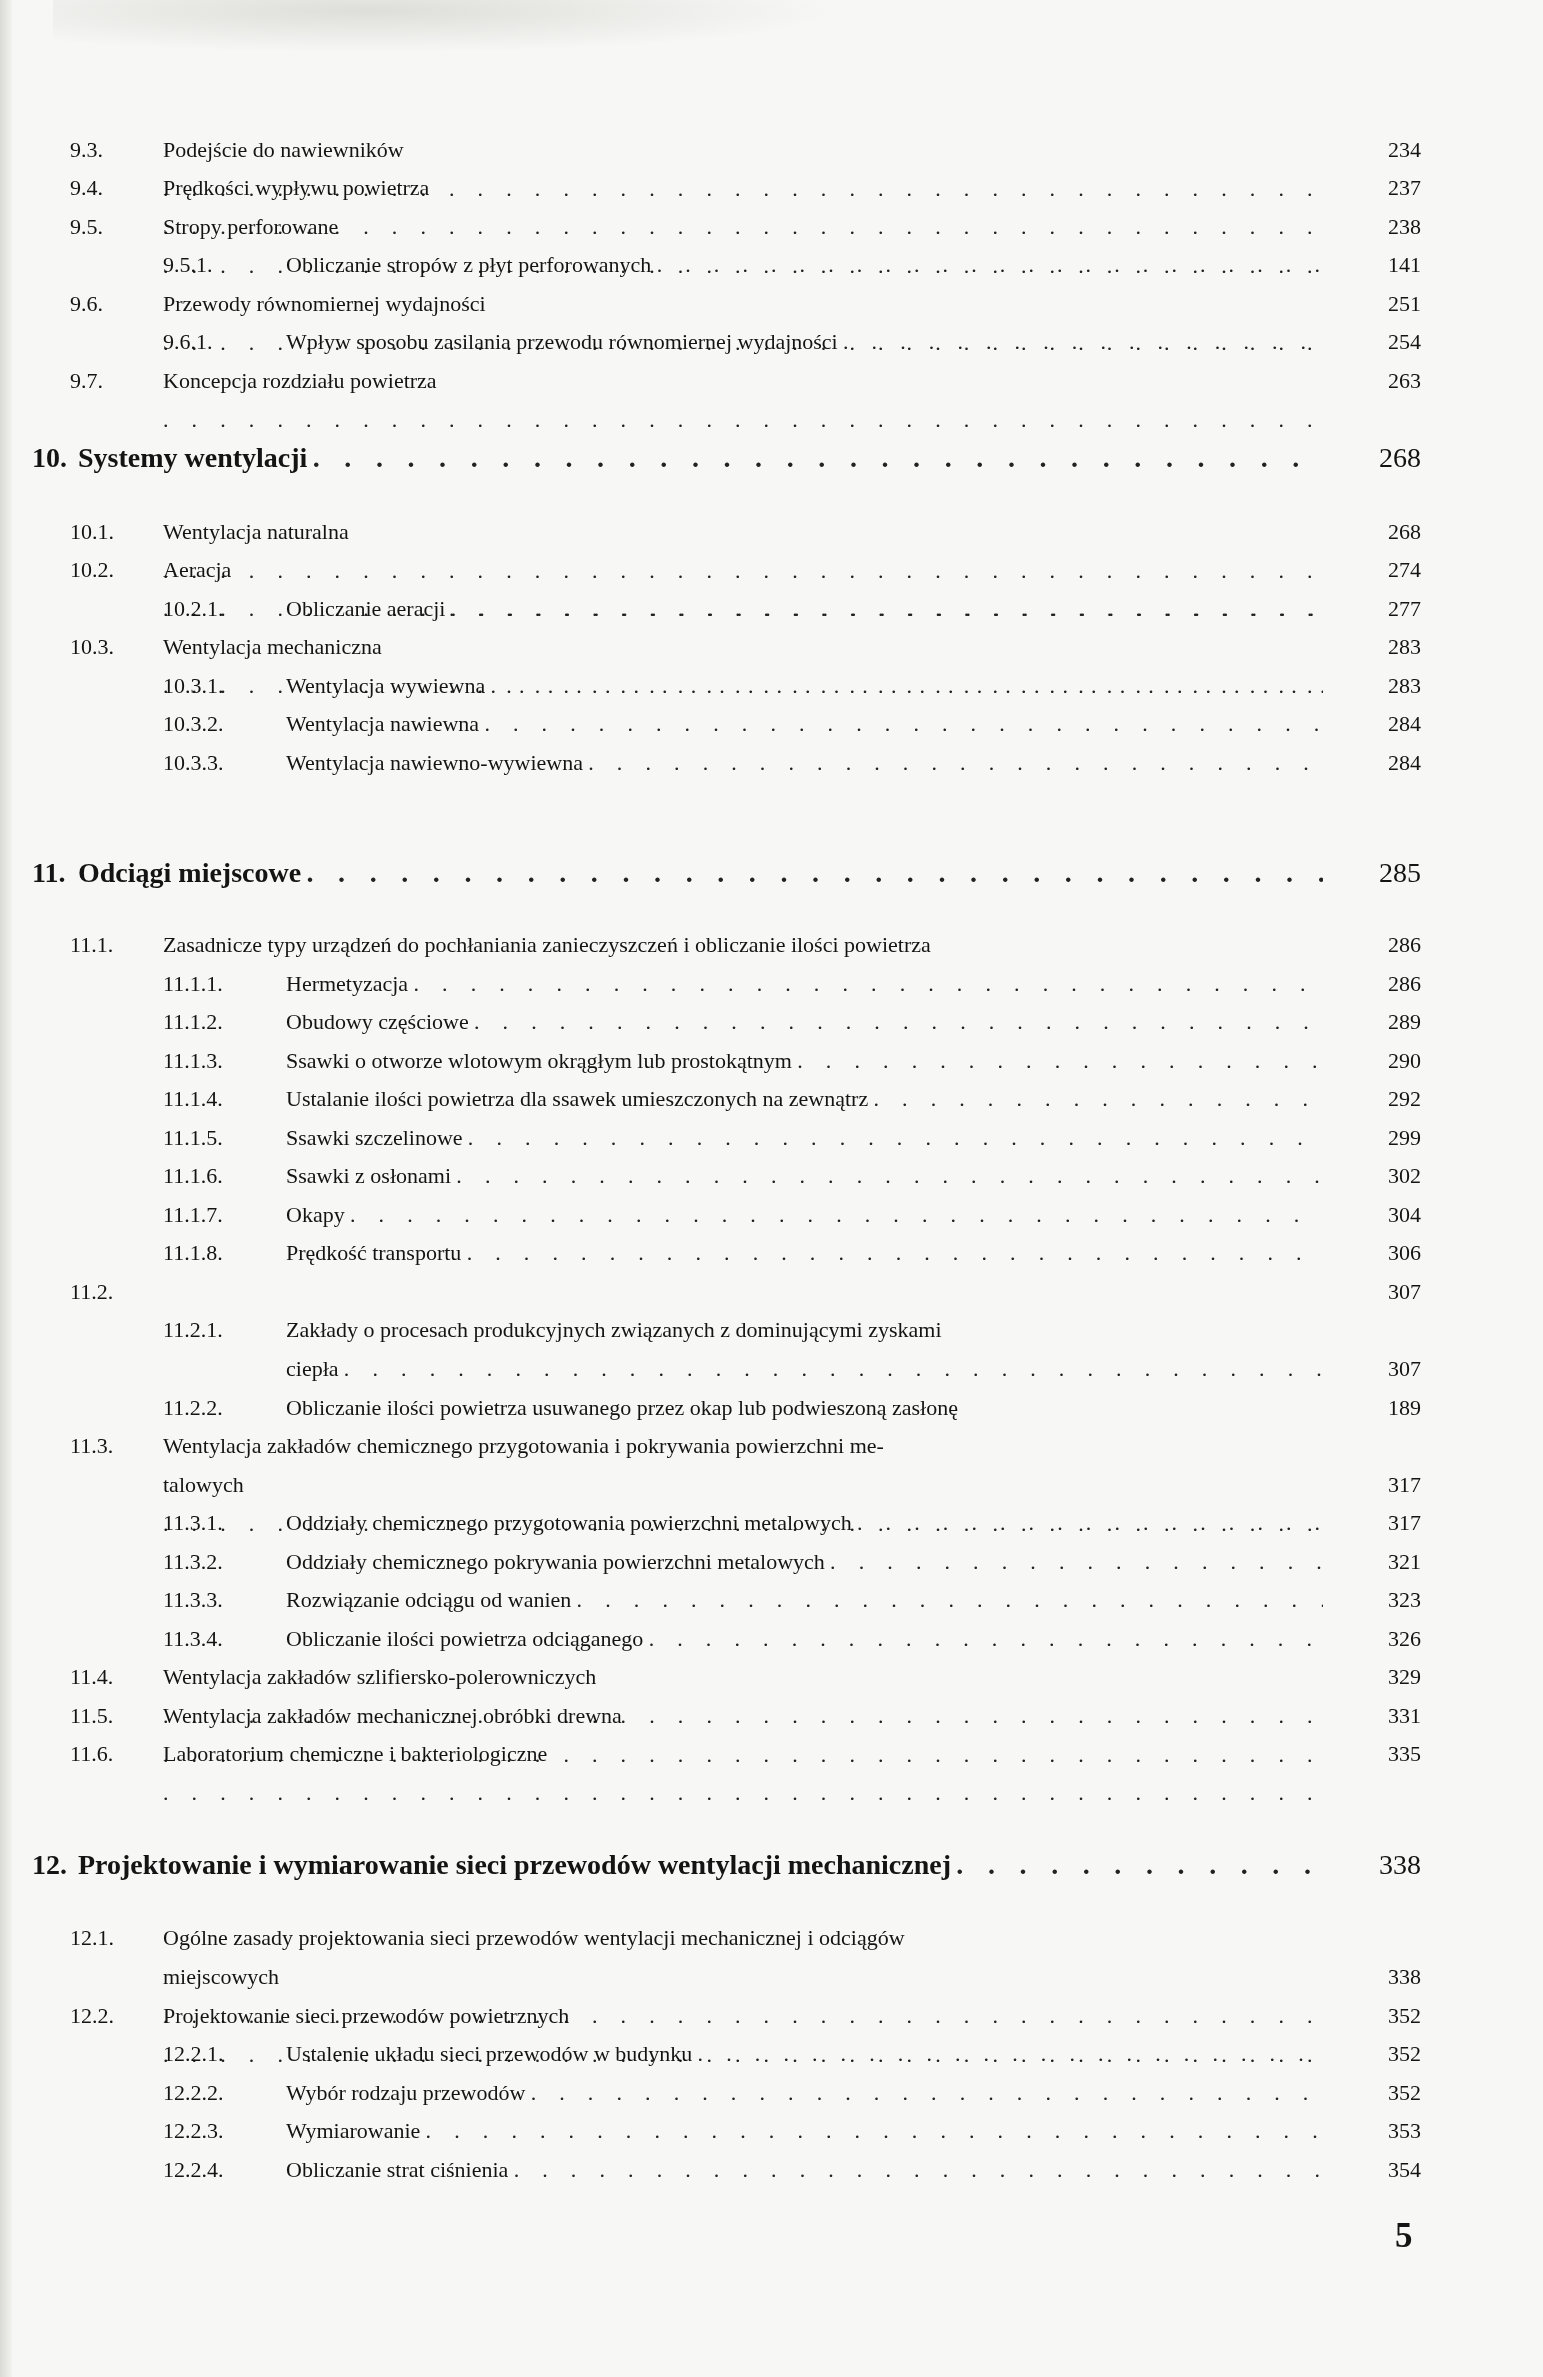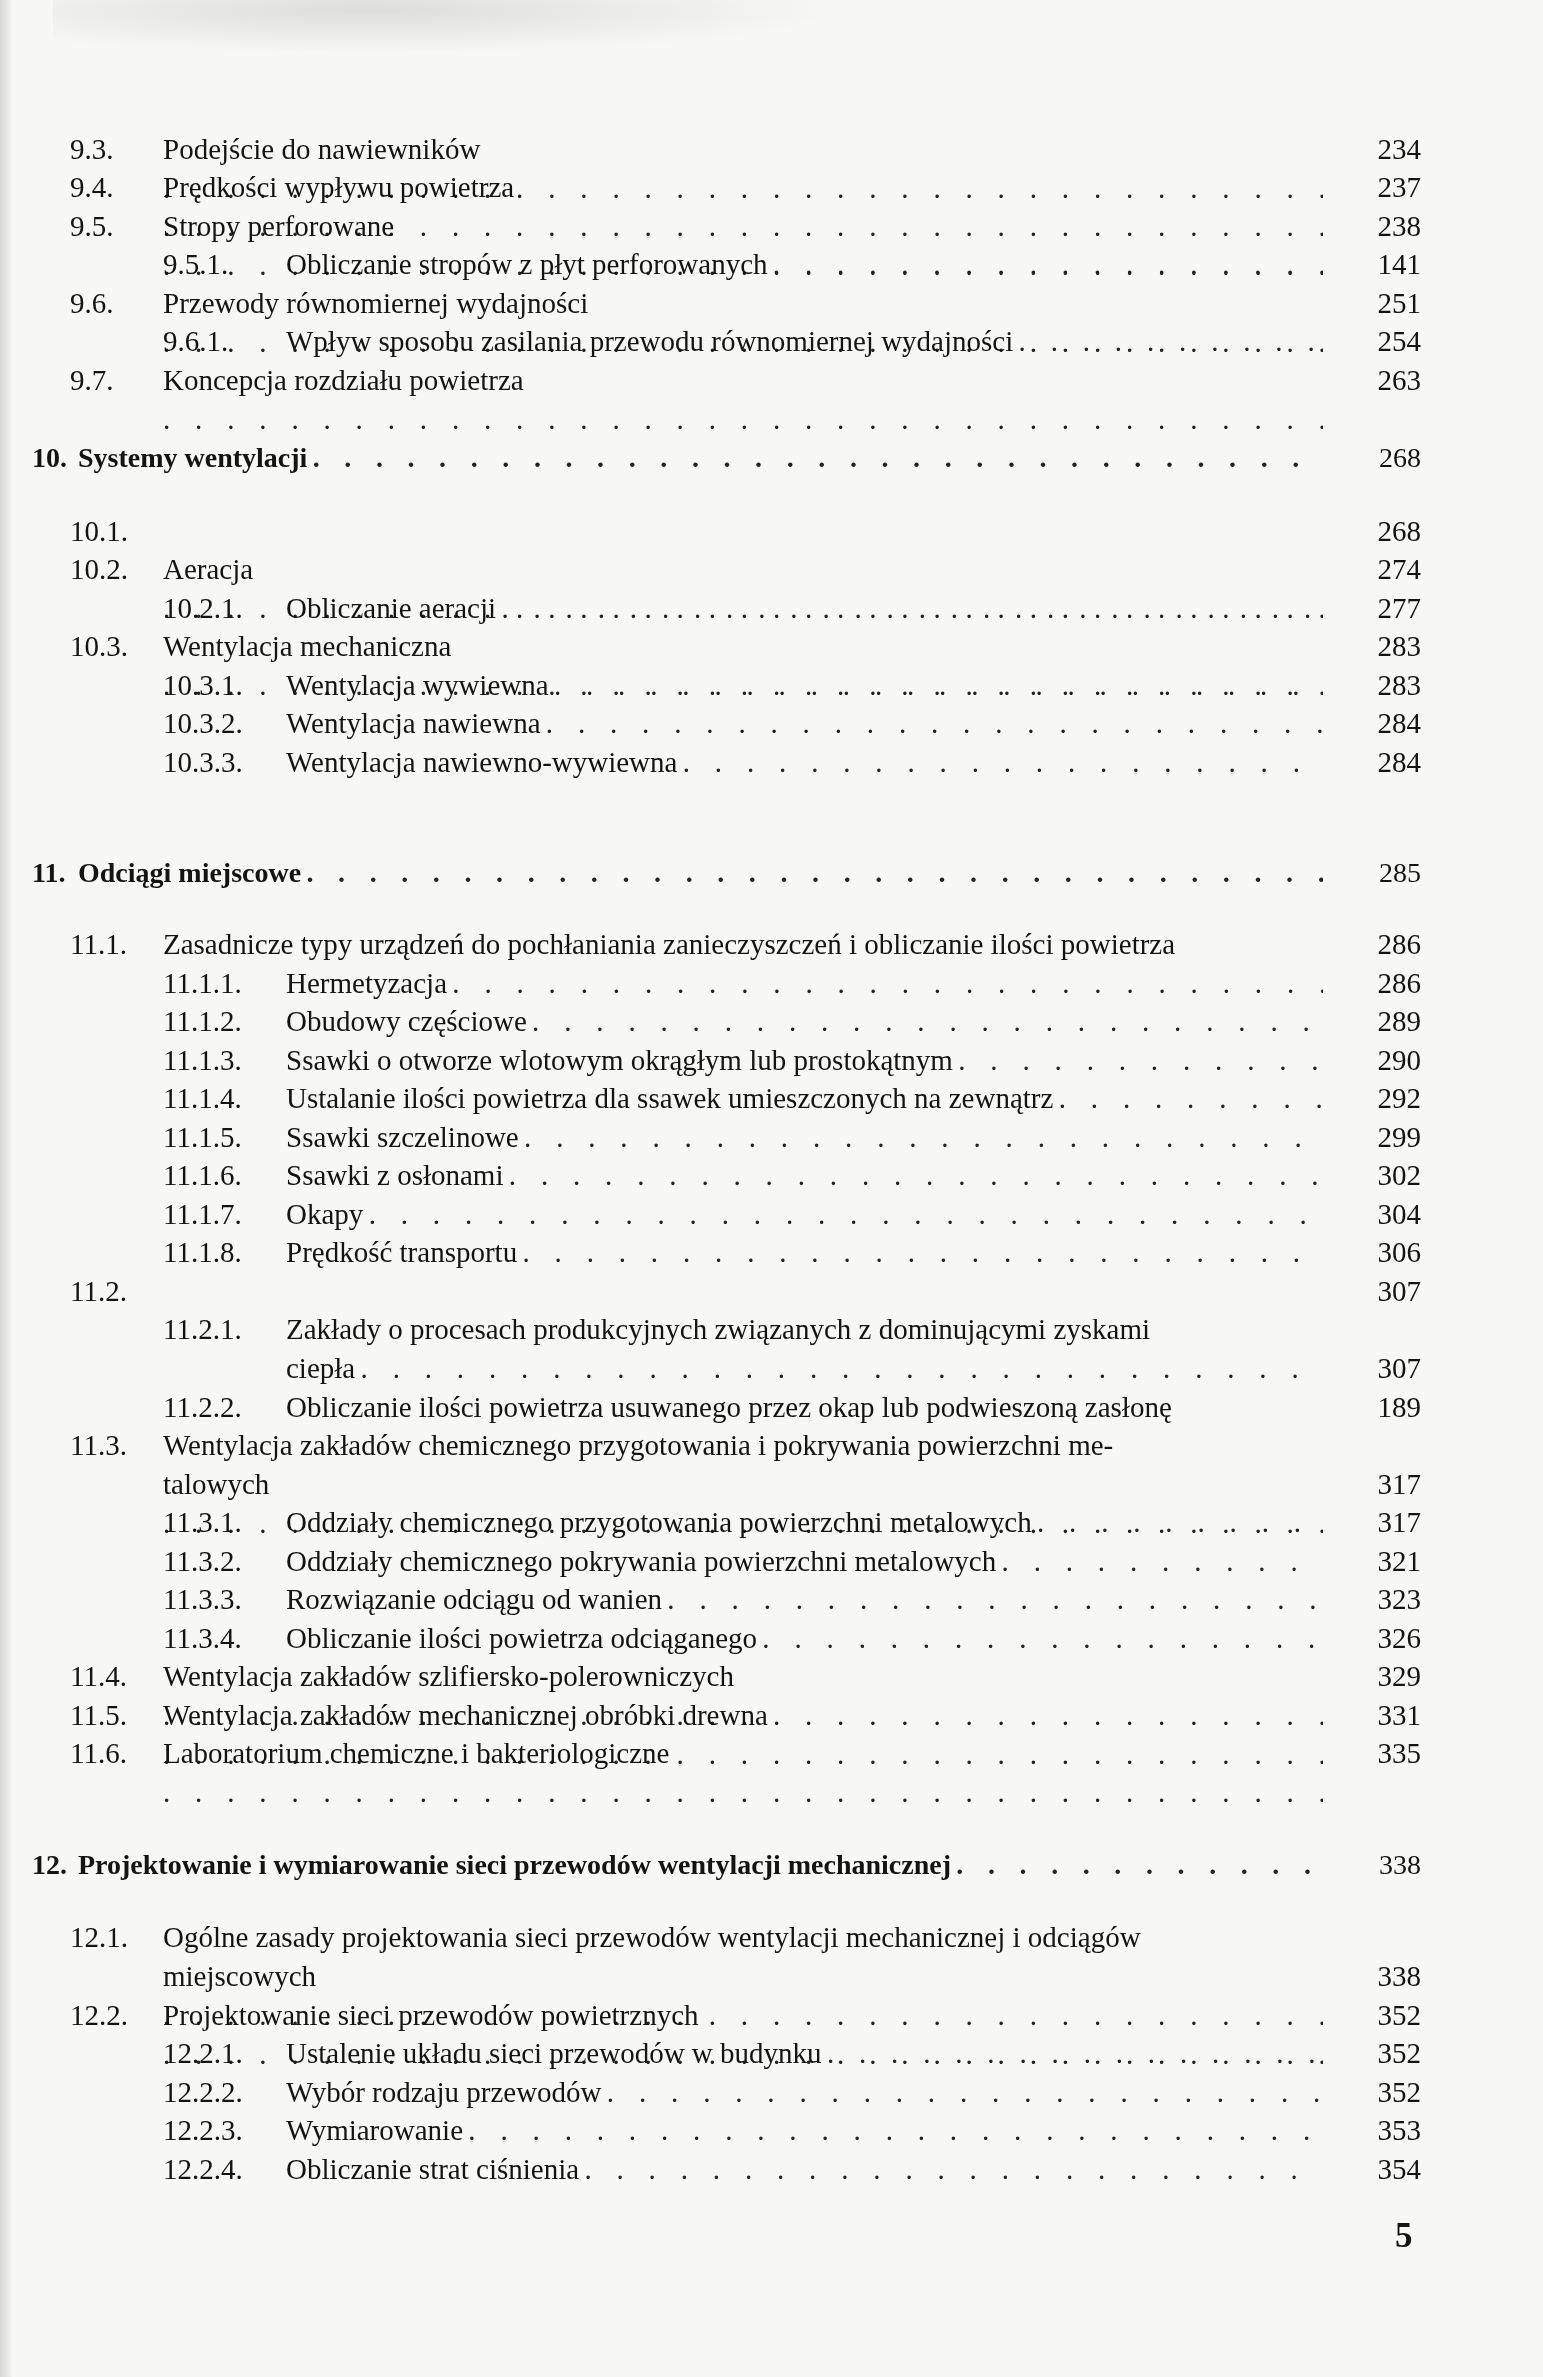--- a/index.html
+++ b/index.html
@@ -13,21 +13,21 @@
     position: absolute; left: 0; top: 0; width: 12.3px; height: 2377px;
     background: linear-gradient(to right, #d9d9d6, #f2f2ef);
   }
   .scan-top {
     position: absolute; left: 53px; top: 0; width: 788px; height: 53px;
     background: radial-gradient(ellipse at 40% 20%, rgba(190,190,185,0.45), rgba(247,247,245,0) 70%);
   }
   .toc { position: absolute; left: 0; top: 0; width: 1544px; }
   .row {
     position: absolute; left: 0; width: 1544px; height: 39px;
-    font-size: 29px; line-height: 39px; white-space: nowrap;
+    font-size: 22px; line-height: 39px; white-space: nowrap;
   }
   .num { position: absolute; top: 0; }
   .title { position: absolute; top: 0; right: 221px; overflow: hidden; display: flex; }
   .title .t { flex: 0 0 auto; padding-right: 5.3px; background: transparent; }
   .title .dots {
     flex: 1 1 auto; overflow: hidden; letter-spacing: 0; color: #222;
   }
   .title .dots::before {
     content: ". . . . . . . . . . . . . . . . . . . . . . . . . . . . . . . . . . . . . . . . . . . . . . . . . . . . . . . . . . . . . . . . . . . . . . . . . . . . . . . . . . .";
     letter-spacing: 8.8px;
@@ -121,20 +121,24 @@
     <span class="num">10.</span>
     <span class="title">
         <span class="t">Systemy wentylacji</span>
         <span class="dots"></span>
       </span>
     <span class="page" style="font-weight:normal">268</span>
   </div>
 
   <div class="row l1" style="top:512px">
     <span class="num">10.1.</span>
+    <span class="title">
+        <span class="t">Wentylacja naturalna</span>
+        <span class="dots"></span>
+      </span>
     <span class="page">268</span>
   </div>
 
   <div class="row l1" style="top:550px">
     <span class="num">10.2.</span>
     <span class="title">
         <span class="t">Aeracja</span>
         <span class="dots"></span>
       </span>
     <span class="page">274</span>

